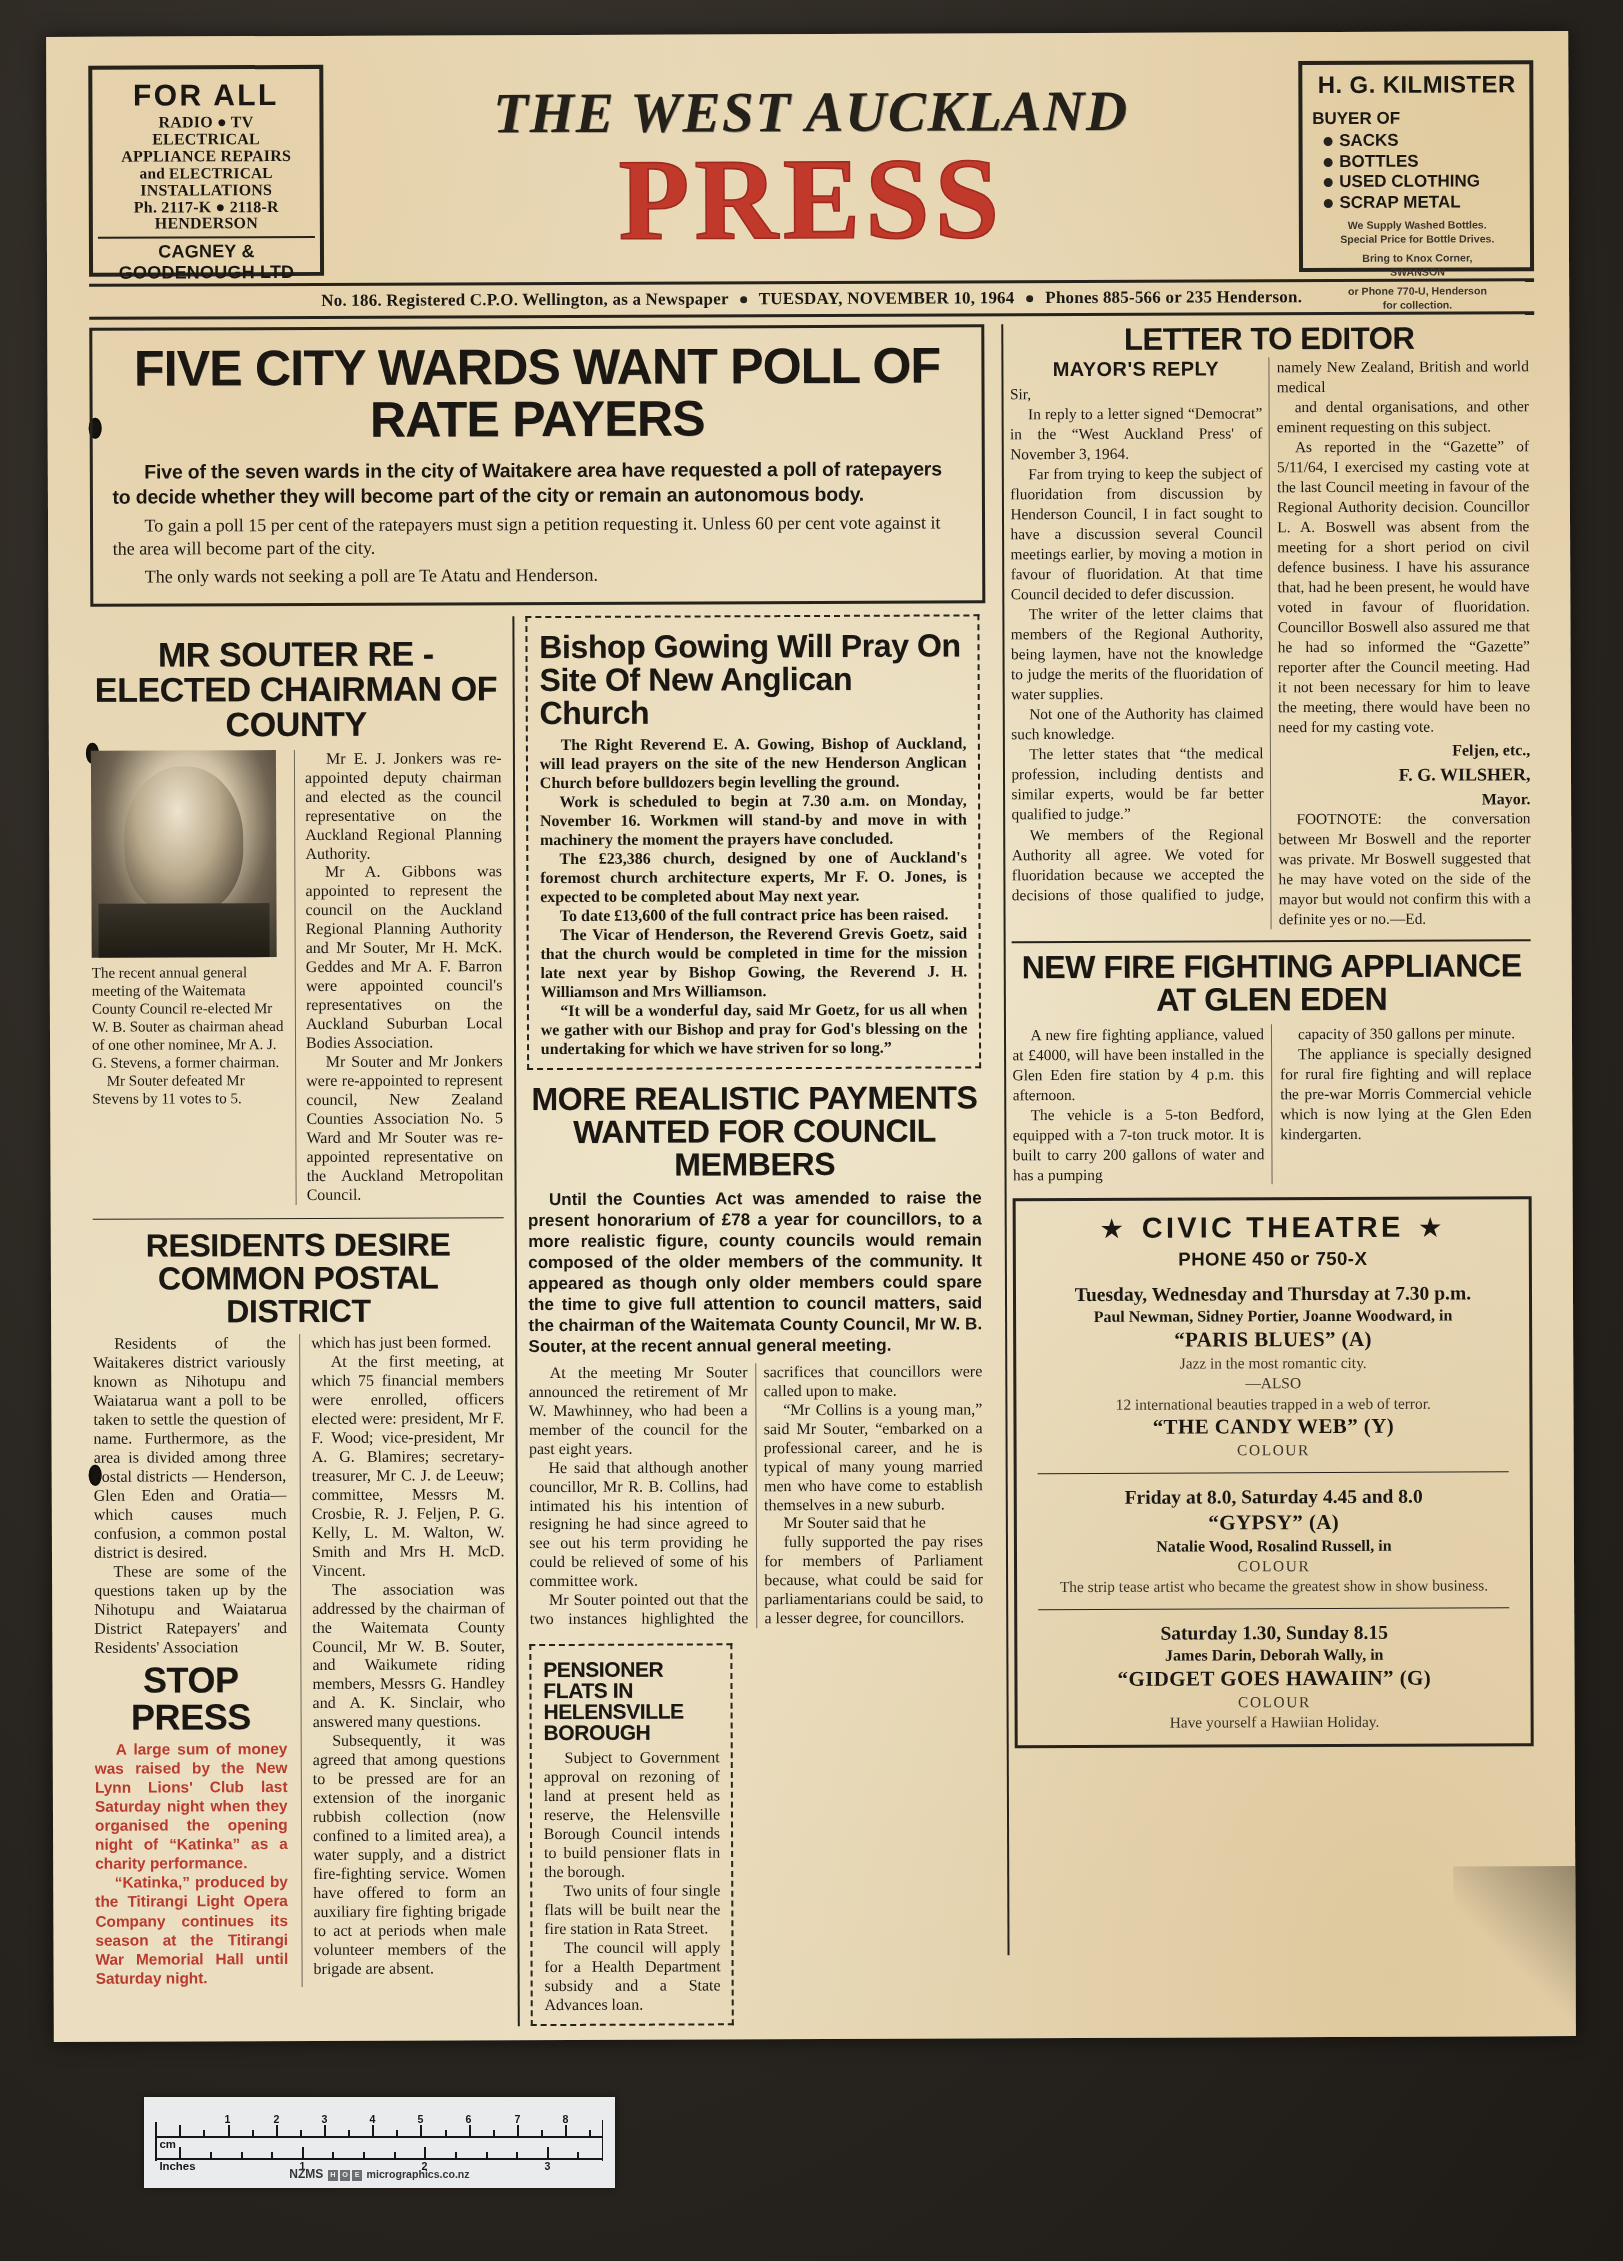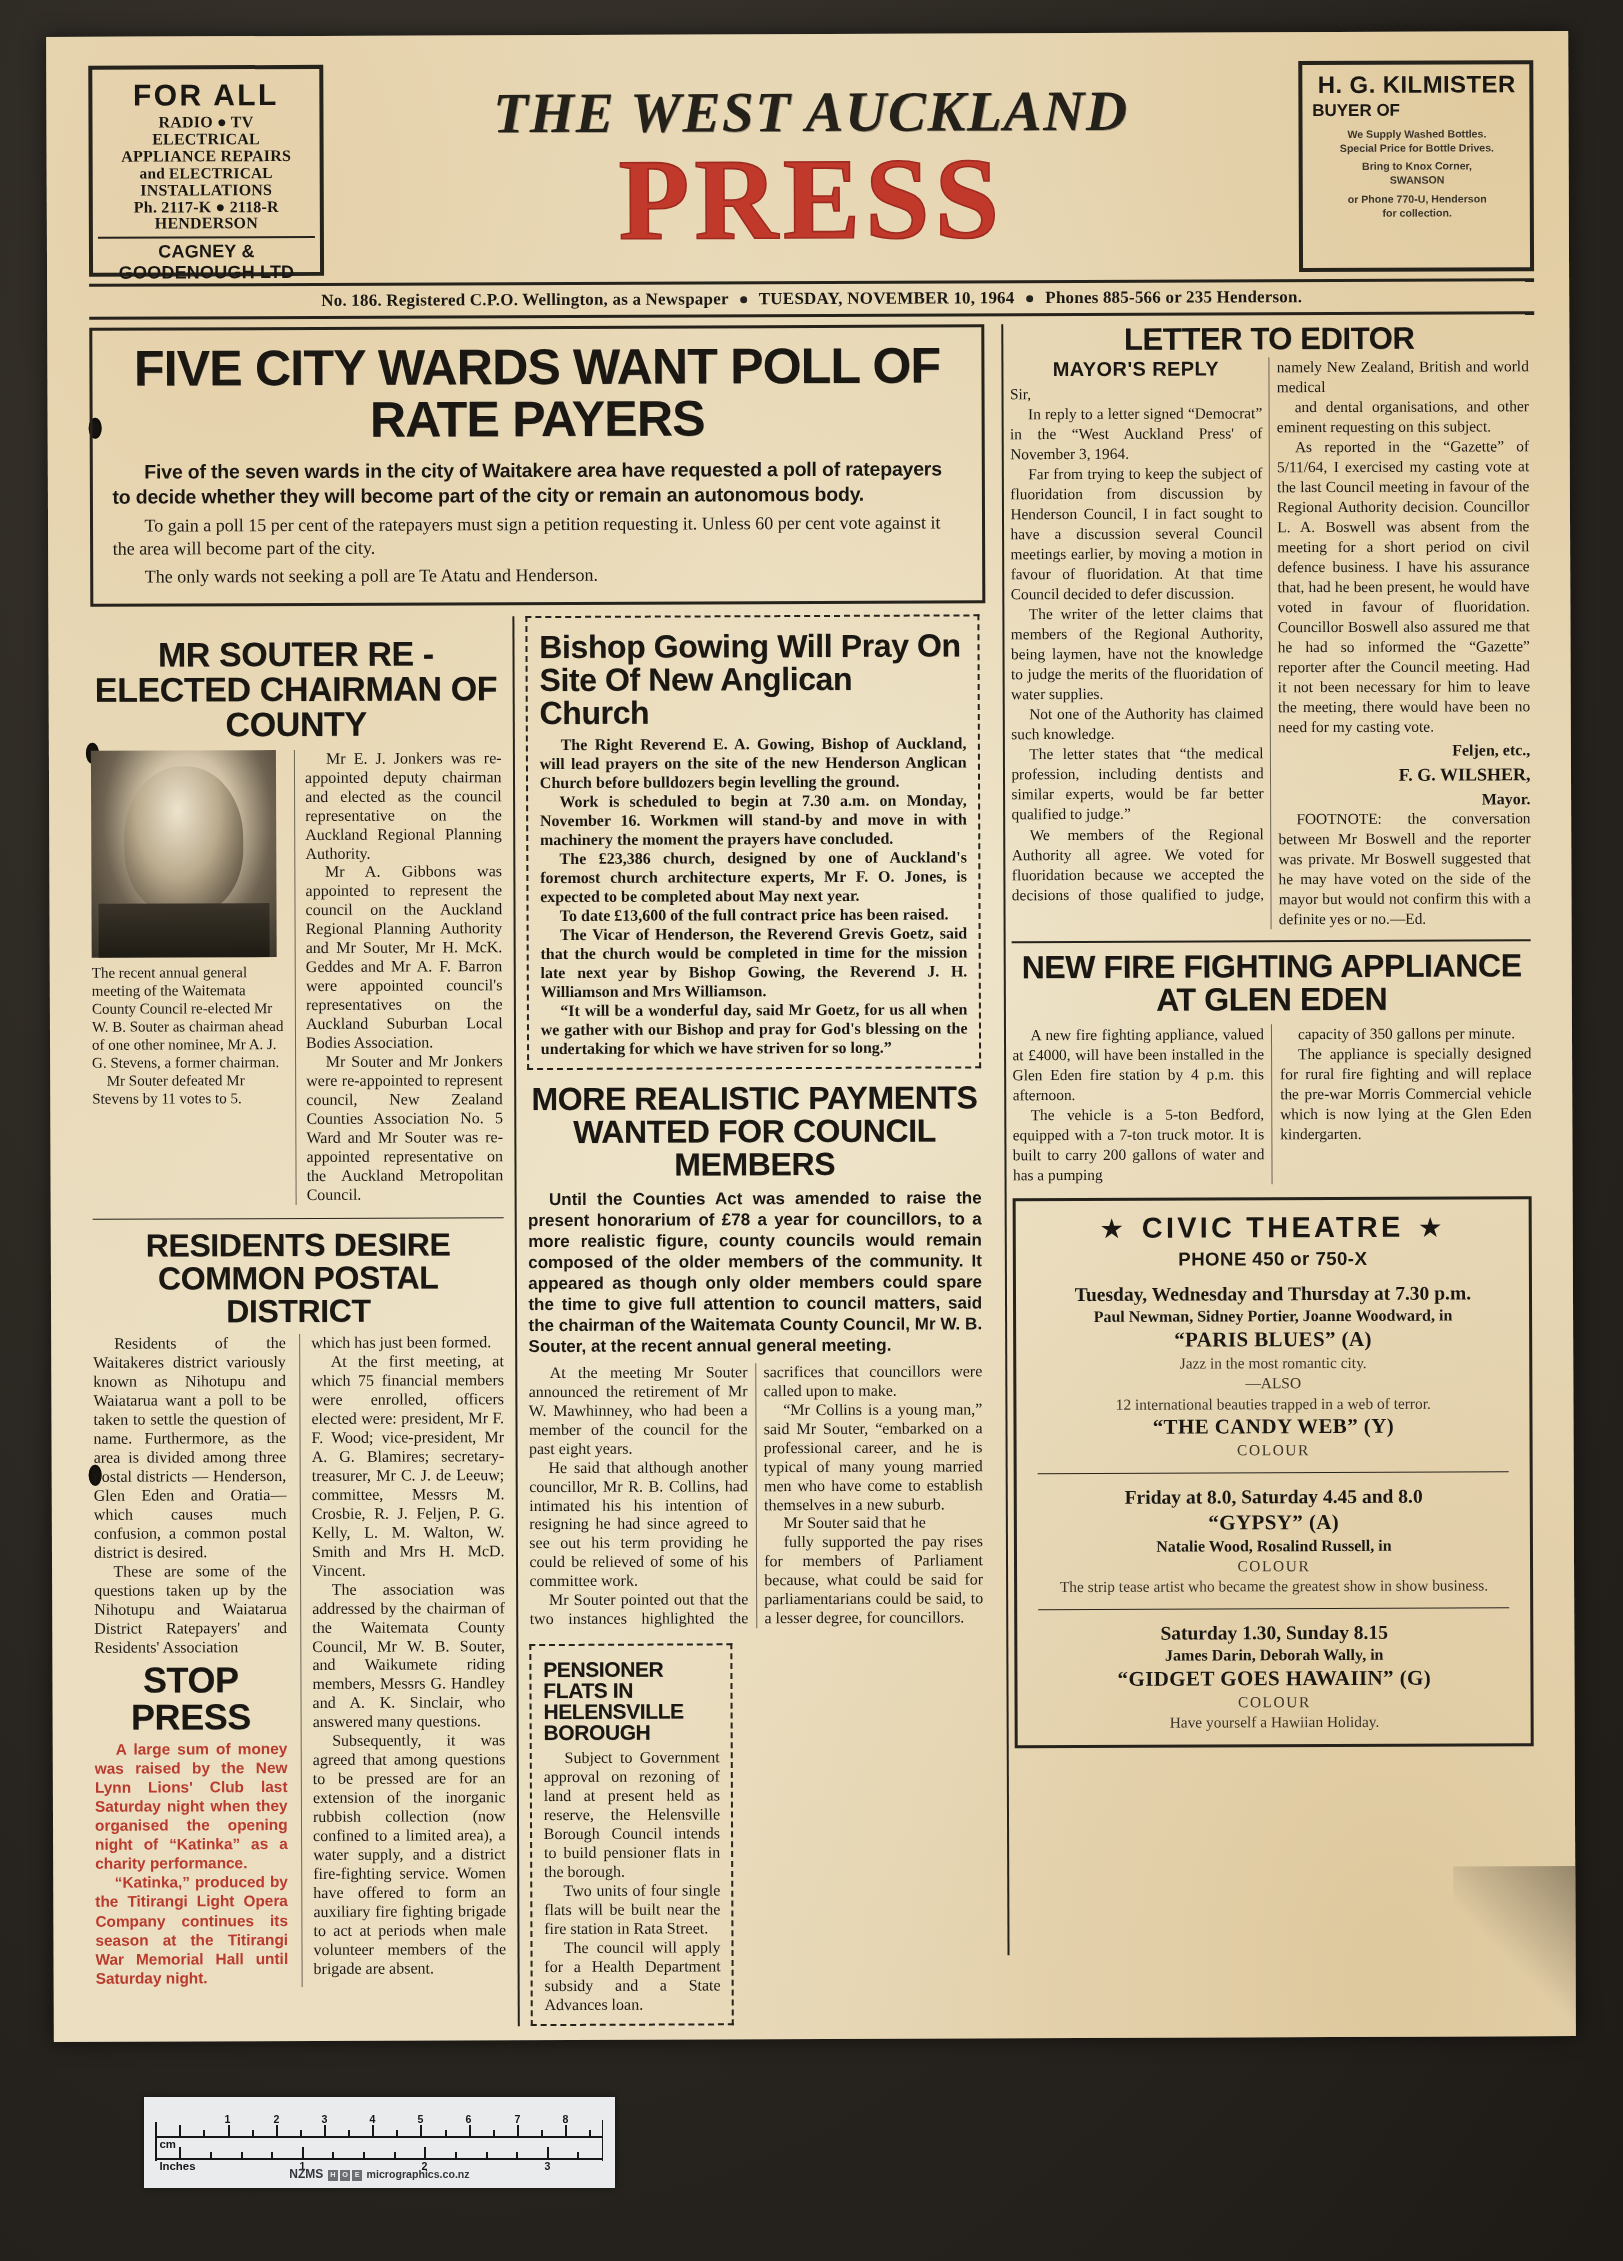--- a/index.html
+++ b/index.html
@@ -68,21 +68,21 @@
   }
   .mh-press{
     font-family:"Liberation Serif",serif;font-weight:700;font-size:116px;line-height:.95;
     letter-spacing:4.9px;color:#c0392b;
     -webkit-text-stroke:1.6px #9e2a20;
     margin-top:3.2px;
   }
   .ad-right{width:235px;text-align:left;padding:8px 8px 4.9px 9.7px;}
   .ad-right .hdr{font-family:"Liberation Sans",sans-serif;font-weight:700;font-size:24px;
                  letter-spacing:0.4px;line-height:1;text-align:center;}
-  .ad-right .sub{font-family:"Liberation Sans",sans-serif;font-weight:700;font-size:17px;margin-top:4px;}
+  .ad-right .sub{font-family:"Liberation Sans",sans-serif;font-weight:700;font-size:17px;margin-top:12px;}
   .ad-right ul{list-style:none;margin:2.4px 0 0;padding:0 0 0 11.4px;}
   .ad-right li{font-family:"Liberation Sans",sans-serif;font-weight:700;font-size:17px;line-height:1.2;}
   .ad-right li .bul{display:inline-block;width:9px;height:9px;border-radius:50%;background:#26221c;margin-right:6.5px;}
   .ad-right .fine{font-family:"Liberation Sans",sans-serif;font-weight:700;font-size:10.6px;
                   text-align:center;line-height:1.25;margin-top:6.5px;color:#3b352c;}
   .ad-right .fine.c{margin-top:5.7px;}
 
   
   .dateline-wrap{margin-top:6.5px;}
   .rule{height:3.2px;background:#26221c;}
@@ -227,20 +227,26 @@
       </div>
 
       <div class="masthead-mid">
         <div class="mh-the">THE  WEST  AUCKLAND</div>
         <div class="mh-press">PRESS</div>
       </div>
 
       <div class="ad-box ad-right">
         <div class="hdr">H. G. KILMISTER</div>
         <div class="sub">BUYER OF</div>
+        <ul>
+          <li><span class="bul"></span><span>SACKS</span></li>
+          <li><span class="bul"></span><span>BOTTLES</span></li>
+          <li><span class="bul"></span><span>USED CLOTHING</span></li>
+          <li><span class="bul"></span><span>SCRAP METAL</span></li>
+        </ul>
         <div class="fine">We Supply Washed Bottles.</div>
         <div class="fine" style="margin-top:0.8px">Special Price for Bottle Drives.</div>
         <div class="fine c">Bring to Knox Corner,</div>
         <div class="fine" style="margin-top:0.8px">SWANSON</div>
         <div class="fine c">or Phone 770-U, Henderson</div>
         <div class="fine" style="margin-top:0.8px">for collection.</div>
       </div>
     </div>
 
     <div class="dateline-wrap">

